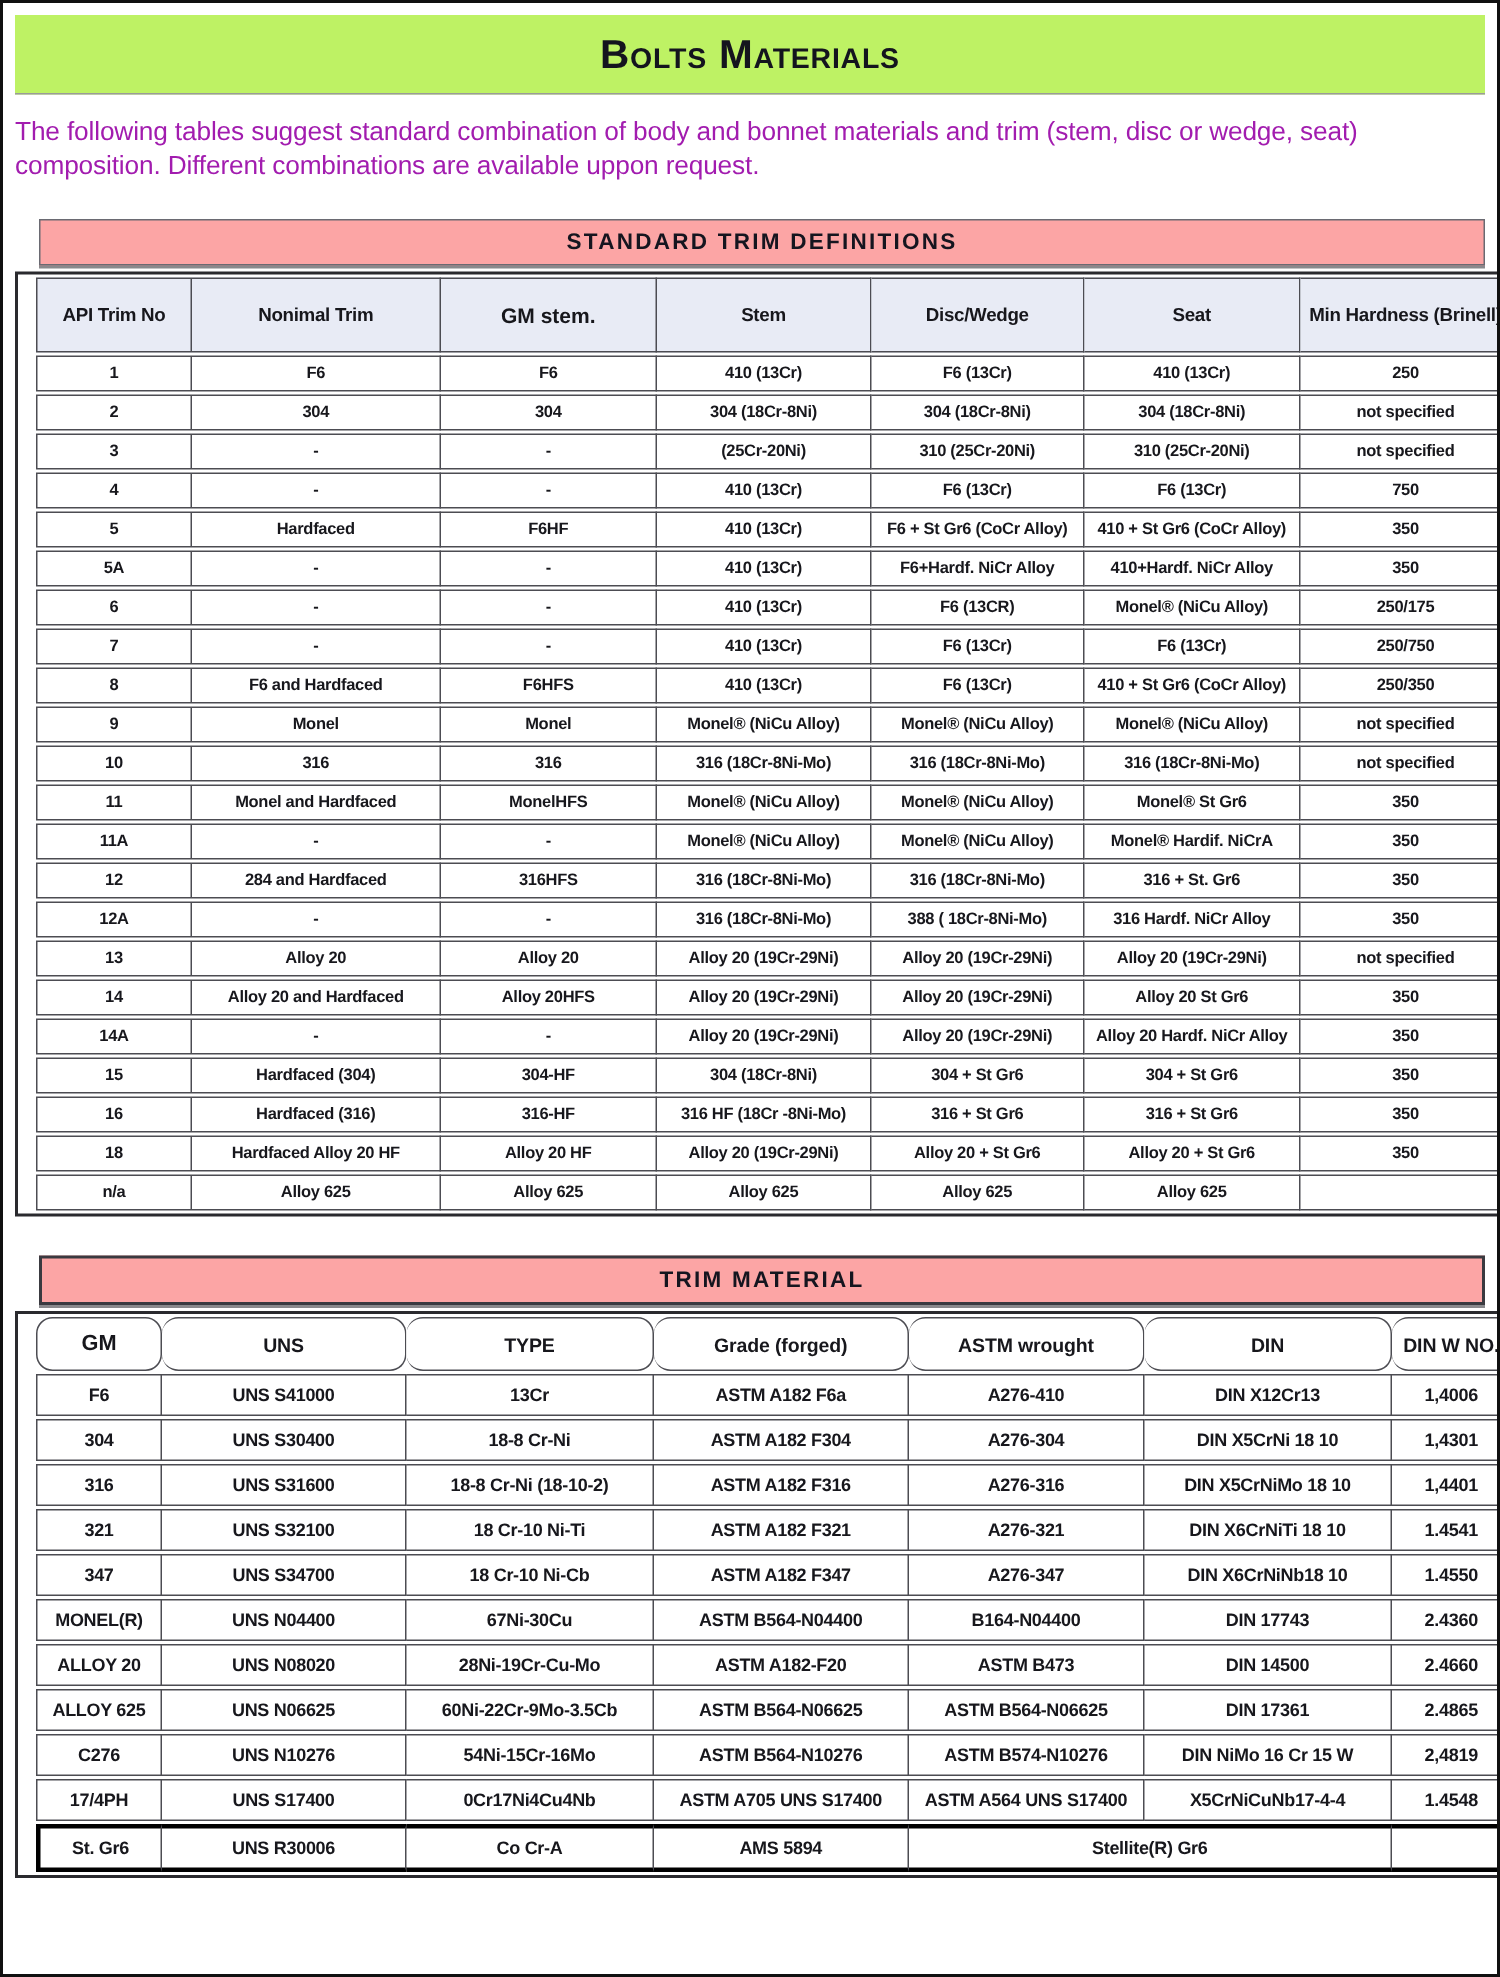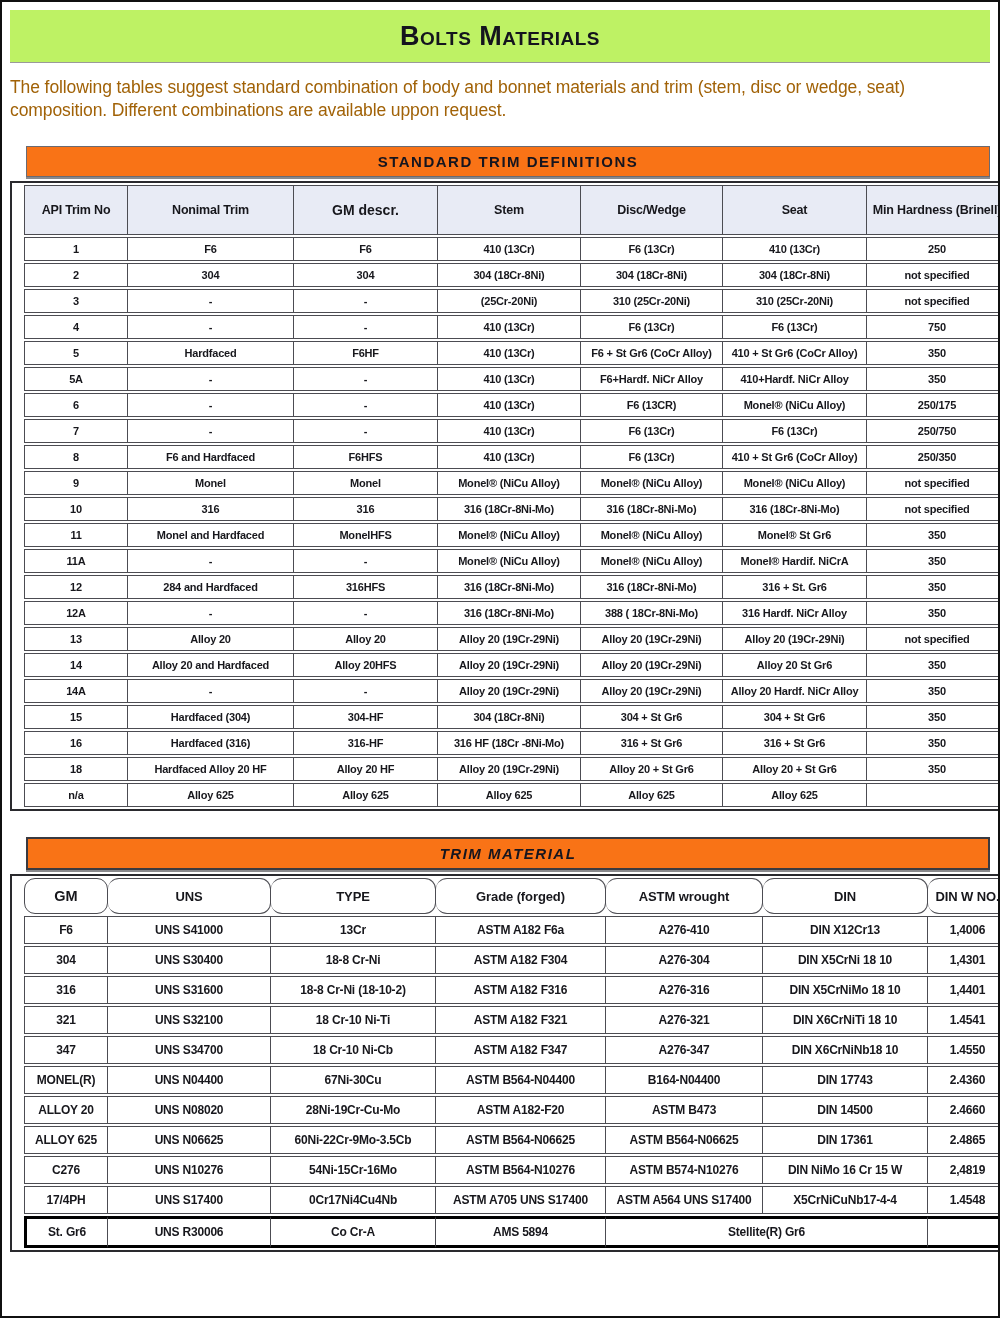--- a/index.html
+++ b/index.html
@@ -14,30 +14,30 @@
     height:52px; background:#bef264; border-bottom:1px solid #9a9a9a;
     display:flex; align-items:center; justify-content:center;
   }
   .banner h1 {
     margin:0; font-variant:small-caps; font-weight:bold;
     font-size:27px; letter-spacing:0.5px; color:#14141e;
   }
 
   .intro {
     margin:13px 0 0 0; font-size:17.5px; line-height:1.32;
-    color:#a16207; letter-spacing:-0.1px;
+    color:#a21caf; letter-spacing:-0.1px;
   }
 
   .band {
-    margin-top:24px; height:29px; background:#f97316;
+    margin-top:24px; height:29px; background:#fca5a5;
     border:1px solid #6a6a72; box-shadow:0 2px 0 rgba(40,40,45,.55);
     display:flex; align-items:center; justify-content:center;
     font-weight:bold; font-size:15px; letter-spacing:1.5px; color:#15151f;margin-left:16px;
   }
-  .band2 { margin-top:26px; border-width:2px; border-color:#3a3a40;font-style:italic; }
+  .band2 { margin-top:26px; border-width:2px; border-color:#3a3a40; }
 
   table {
     border-collapse:separate; border-spacing:0 2px; table-layout:fixed;
     width:984px; margin-top:4px; border:2px solid #2a2a2e; background:#fff;padding-left:12px;
   }
   th, td {
     border:1px solid #4c4c52; border-left:none; padding:0 2px;
     text-align:center; vertical-align:middle; color:#17171c;
     white-space:nowrap; overflow:hidden;
   }
@@ -77,21 +77,21 @@
         <col style="width:144px">
       <col style="width:143px">
         <col style="width:142px">
         <col style="width:144px">
       <col style="width:141px">
     </colgroup>
     <thead>
       <tr>
           <th>API Trim No</th>
           <th>Nonimal Trim</th>
-          <th>GM descr.</th>
+          <th>GM stem.</th>
           <th>Stem</th>
           <th>Disc/Wedge</th>
           <th>Seat</th>
           <th>Min Hardness (Brinell)</th>
         </tr>
     </thead>
     <tbody>
         <tr>
           <td>1</td>
           <td>F6</td>

